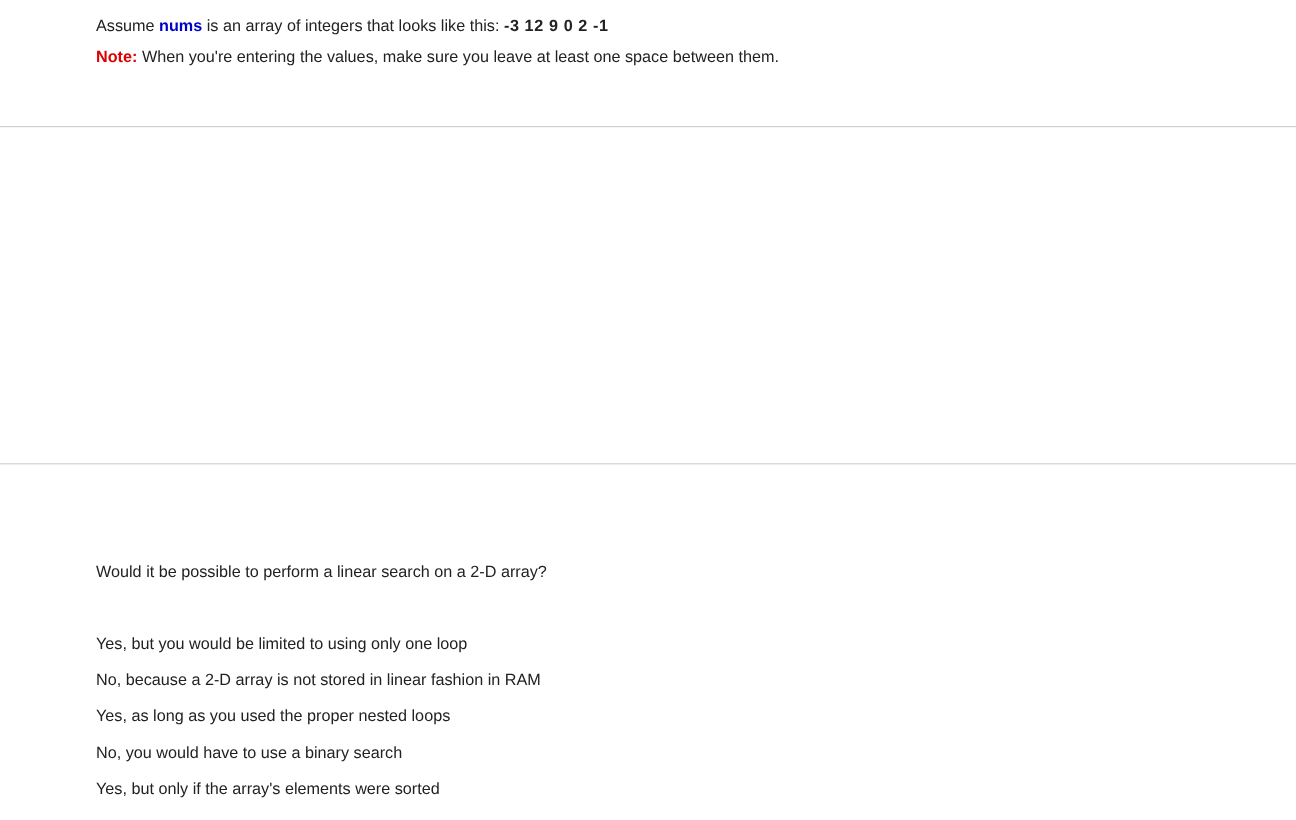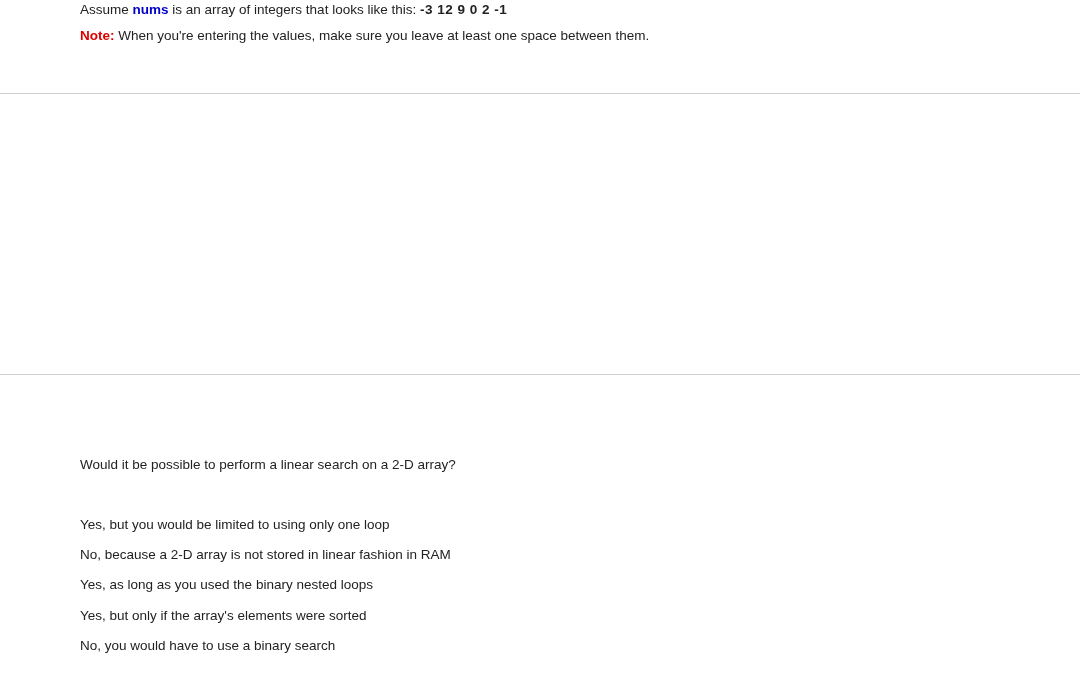--- a/index.html
+++ b/index.html
@@ -5,21 +5,21 @@
     body {
       font-family: Arial, Helvetica, sans-serif;
       font-size: 13.5px;
       color: #222;
       margin: 0;
       padding: 0;
       background: #fff;
       line-height: 1.5;
     }
     .section-1 {
-      padding: 0 80px 40px 80px;
+      padding: 12px 80px 40px 80px;
       border-bottom: 1px solid #d0d0d0;
     }
     .q1-line {
       margin-bottom: 6px;
     }
     .kw-blue {
       color: #0000cc;
       font-weight: bold;
     }
     .kw-red {
@@ -66,18 +66,18 @@
 </div>
 
 <div class="section-mid"></div>
 
 <div class="section-3">
   <div class="q2-question">Would it be possible to perform a linear search on a 2-D array?</div>
   <div class="answers-row">
     <div class="answers-list">
       <div class="answer-item">Yes, but you would be limited to using only one loop</div>
       <div class="answer-item">No, because a 2-D array is not stored in linear fashion in RAM</div>
-      <div class="answer-item">Yes, as long as you used the binary nested loops</div>
+      <div class="answer-item">Yes, as long as you used the proper nested loops</div>
+      <div class="answer-item">No, you would have to use a binary search</div>
       <div class="answer-item">Yes, but only if the array's elements were sorted</div>
-      <div class="answer-item">No, you would have to use a binary search</div>
     </div>
   </div>
 </div>
 
 </body></html>

